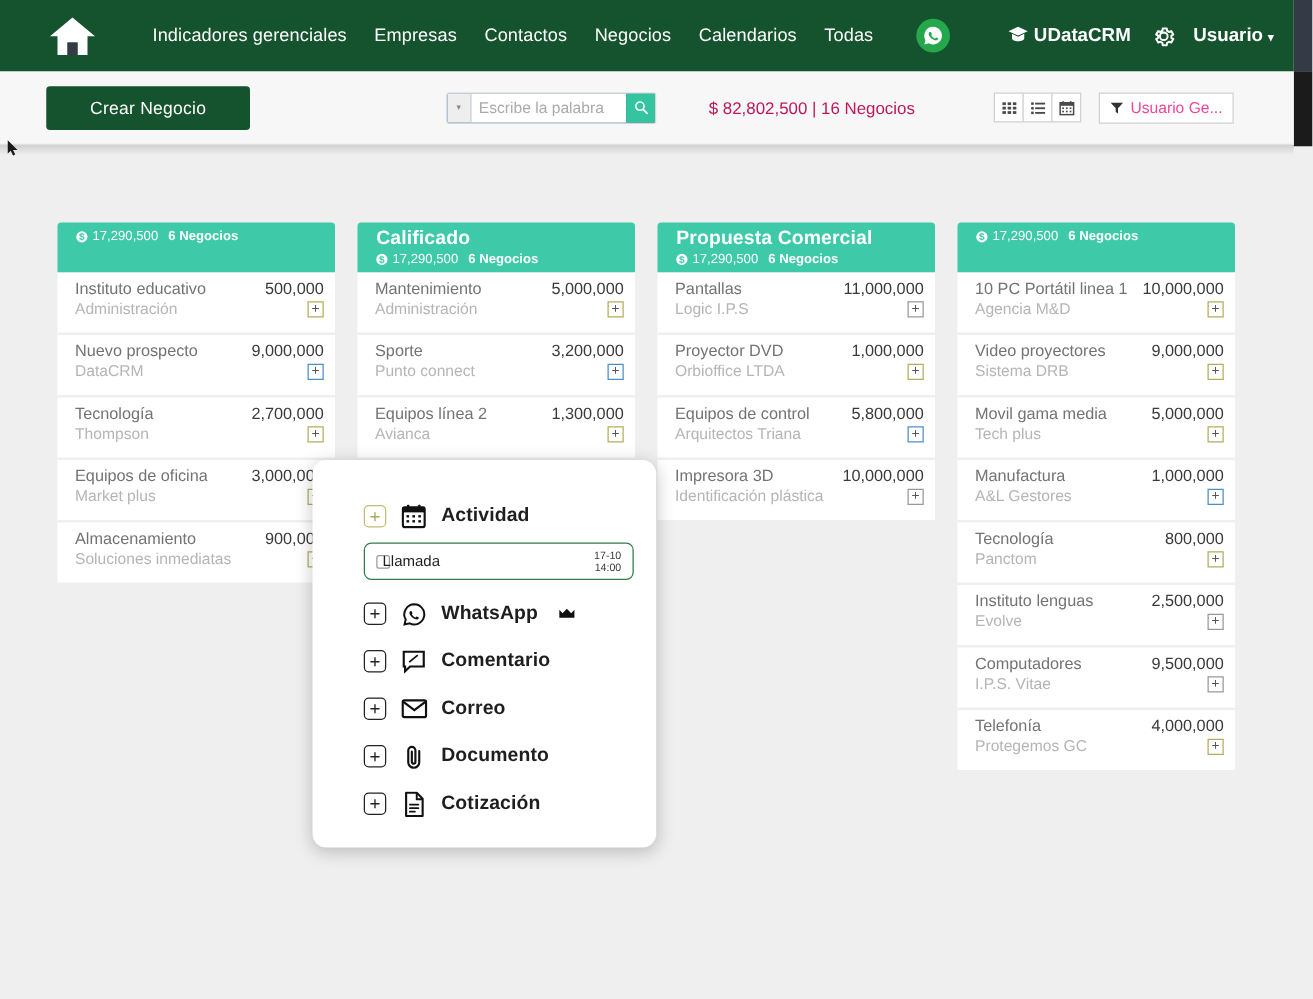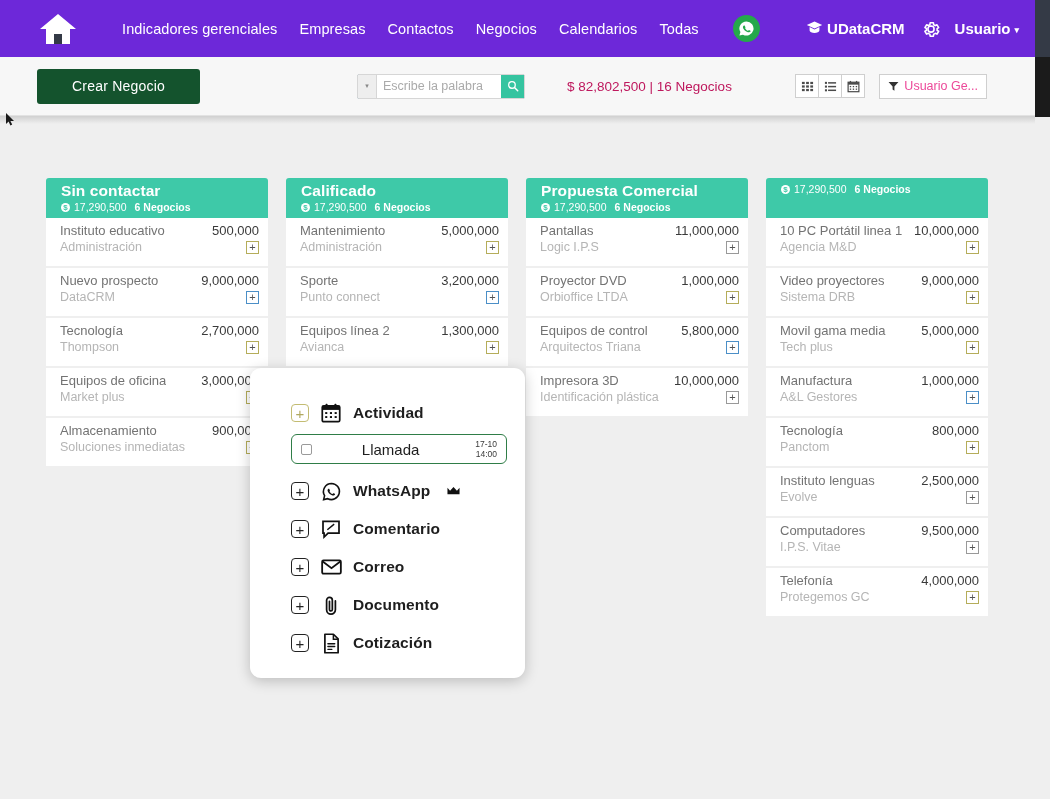--- a/index.html
+++ b/index.html
@@ -19,21 +19,21 @@
     height: 799px;
     background: #efefef;
   }
 
   
   .topnav {
     position: absolute;
     left: 0; top: 0;
     width: 1035px;
     height: 57px;
-    background: #6d28d9;
+    background: #14532d;
     display: flex;
     align-items: center;
     z-index: 20;
   }
   .home-icon {
     width: 56px;
     margin-left: 30px;
     display: flex;
     align-items: center;
     justify-content: center;
@@ -353,22 +353,21 @@
   }
   .llamada-check {
     width: 11px; height: 11px;
     border: 1.3px solid #9a9a9a;
     border-radius: 2px;
     flex: none;
     cursor: pointer;
   }
   .llamada-label {
     flex: 1;
-    text-align: center;
-    font-size: 15px;
+    font-size: 12px;
     color: #1e1e1e;
     margin-left: -6px;
   }
   .llamada-time {
     font-size: 8.5px;
     line-height: 10px;
     color: #3a3a3a;
     text-align: right;
     flex: none;
   }
@@ -507,21 +506,20 @@
   <div class="cursor-mark">
     <svg width="10" height="13" viewBox="0 0 10 13" aria-hidden="true">
       <path fill="#1a1a1a" d="M0 0 L0 11 L2.6 8.6 L4.4 12.4 L6.2 11.6 L4.4 8 L8 8 Z"></path>
     </svg>
   </div>
 
   <div class="board">
 
     <div class="column">
       <div class="col-head">
-        <div class="col-title">Sin contactar</div>
         <div class="col-meta">
           <span class="coin">$</span>
           <span class="col-amount">17,290,500</span>
           <span class="col-count">6 Negocios</span>
         </div>
       </div>
       <div class="card">
         <div class="card-row1">
             <span class="card-name">Instituto educativo</span>
             <span class="card-amount">500,000</span>

